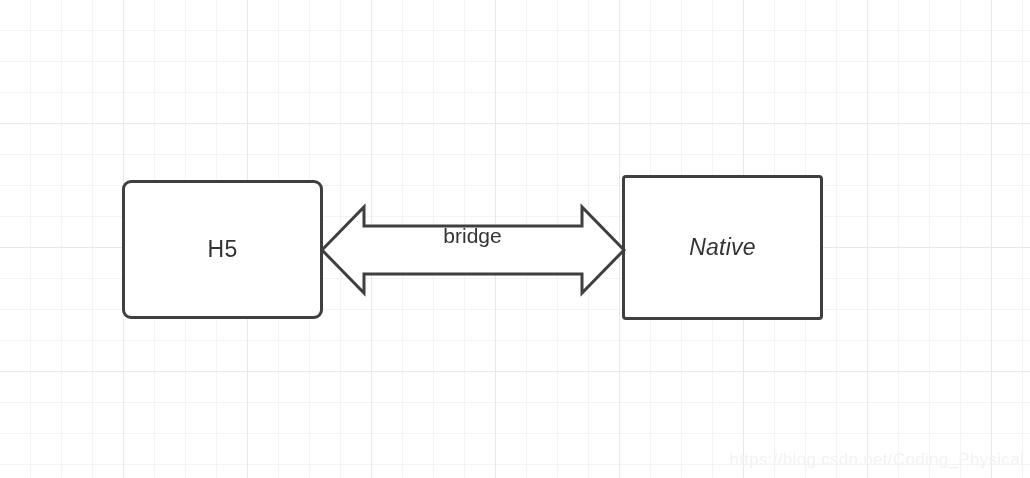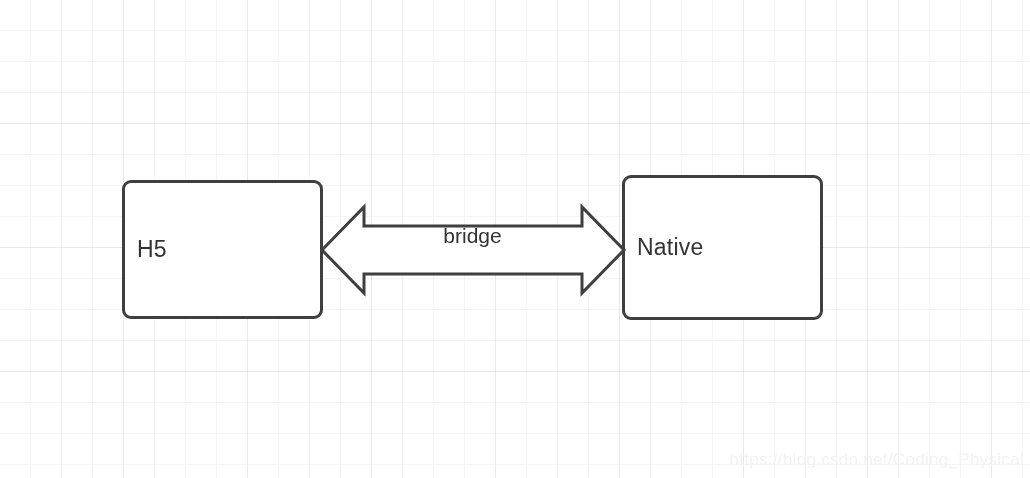--- a/index.html
+++ b/index.html
@@ -28,21 +28,21 @@
     font-family: "Liberation Sans", sans-serif;
   }
 
   .node {
     position: absolute;
     background: #ffffff;
     border: 3px solid #3f3f3f;
     box-sizing: border-box;
     display: flex;
     align-items: center;
-    padding-left: 12px;
+    justify-content: center;
   }
 
   .node-label {
     font-family: "Liberation Sans", sans-serif;
     font-size: 23px;
     color: #333333;
     letter-spacing: 0.2px;
     white-space: nowrap;
   }
 
@@ -52,21 +52,22 @@
     width: 201px;
     height: 139px;
     border-radius: 9px;
   }
 
   #node-native {
     left: 622px;
     top: 175px;
     width: 201px;
     height: 145px;
-    border-radius: 9px;
+    border-radius: 4px;
+    font-style: italic;
   }
 
   #bridge-connector {
     position: absolute;
     left: 318px;
     top: 200px;
     width: 310px;
     height: 100px;
   }
 

